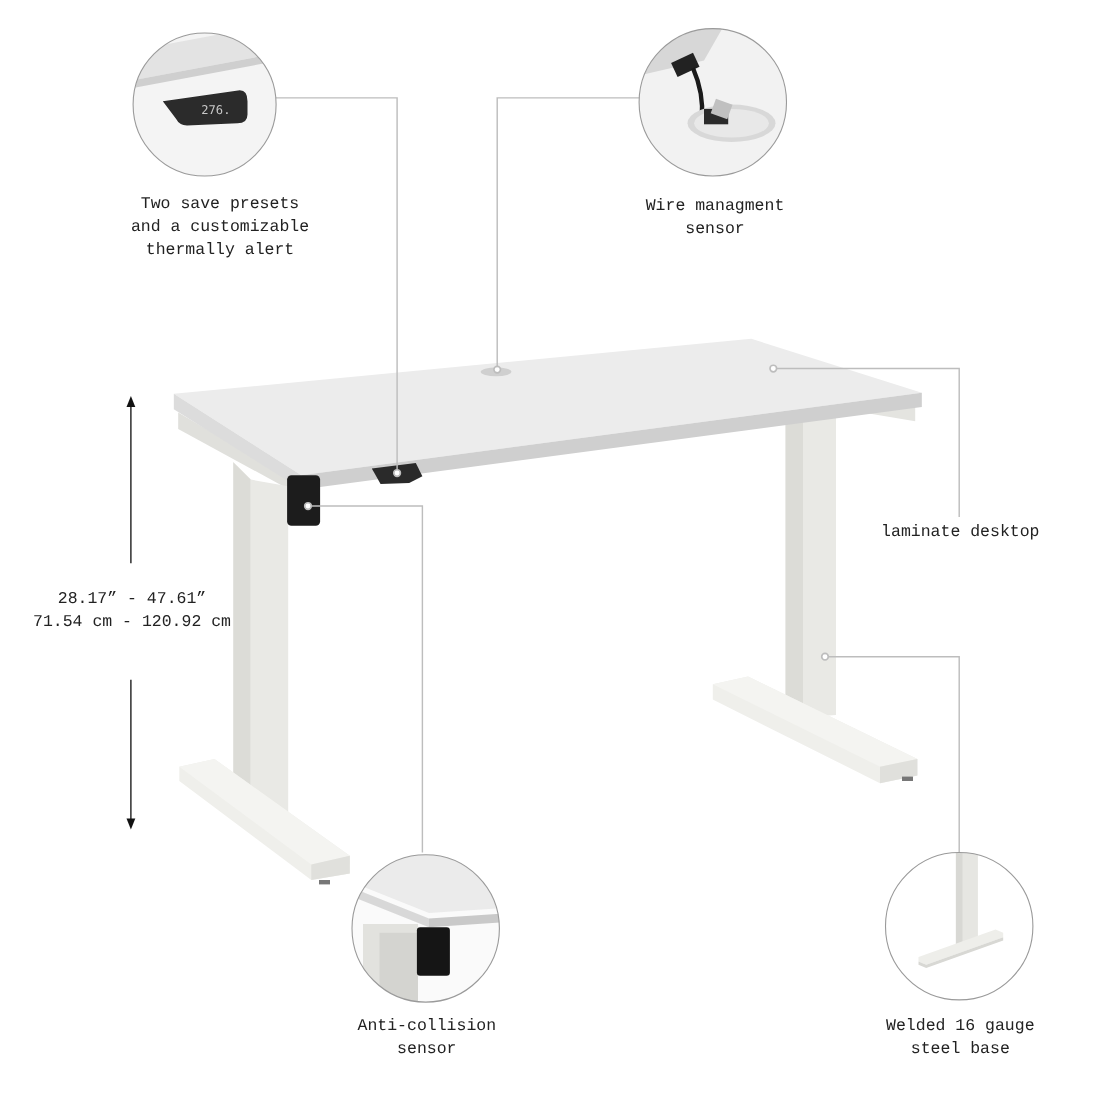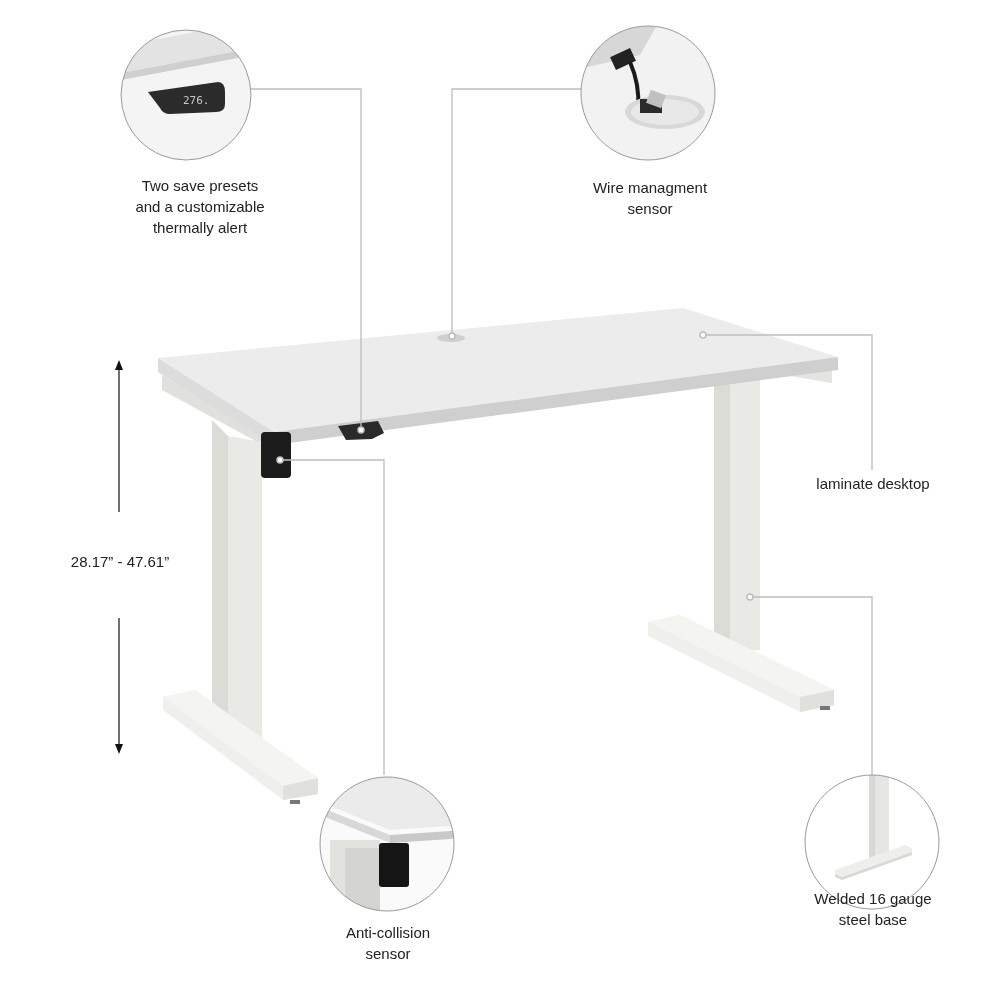--- a/index.html
+++ b/index.html
@@ -1,18 +1,18 @@
 <!DOCTYPE html>
 <html><head>
 <meta charset="utf-8">
 <style>
   html,body{margin:0;padding:0;background:#ffffff;}
   body{width:1000px;height:1000px;position:relative;overflow:hidden;font-family:"Liberation Sans",sans-serif;color:#222;}
   .caption{position:absolute;text-align:center;font-size:15px;line-height:21px;color:#222;white-space:nowrap;}
-  .caption span{display:block;}
+  .caption span{display:block;font-family:Liberation Mono, monospace;}
   svg{position:absolute;left:0;top:0;}
 </style>
 </head>
 <body>
 
 <svg width="1000" height="1000" viewBox="0 0 1000 1000">
 
   <g>
     <polygon points="730,380 760,378 760,650 730,652" fill="#e9e9e5"></polygon>
     <polygon points="714,380 730,380 730,652 714,640" fill="#dcdcd7"></polygon>
@@ -143,20 +143,21 @@
 
 <div class="caption" style="left:770px;top:473px;width:206px;">
   <span>laminate desktop</span>
 </div>
 
 <div class="caption" style="left:318px;top:922px;width:140px;">
   <span>Anti-collision</span>
   <span>sensor</span>
 </div>
 
-<div class="caption" style="left:790px;top:888px;width:166px;">
+<div class="caption" style="left:790px;top:922px;width:166px;">
   <span>Welded 16 gauge</span>
   <span>steel base</span>
 </div>
 
 <div class="caption" style="left:20px;top:525px;width:200px;">
-  <span style="margin-top:26px;">28.17” - 47.61”</span>
+  <span style="margin-top:9px;">28.17” - 47.61”</span>
+  <span>71.54 cm - 120.92 cm</span>
 </div>
 
 </body></html>

